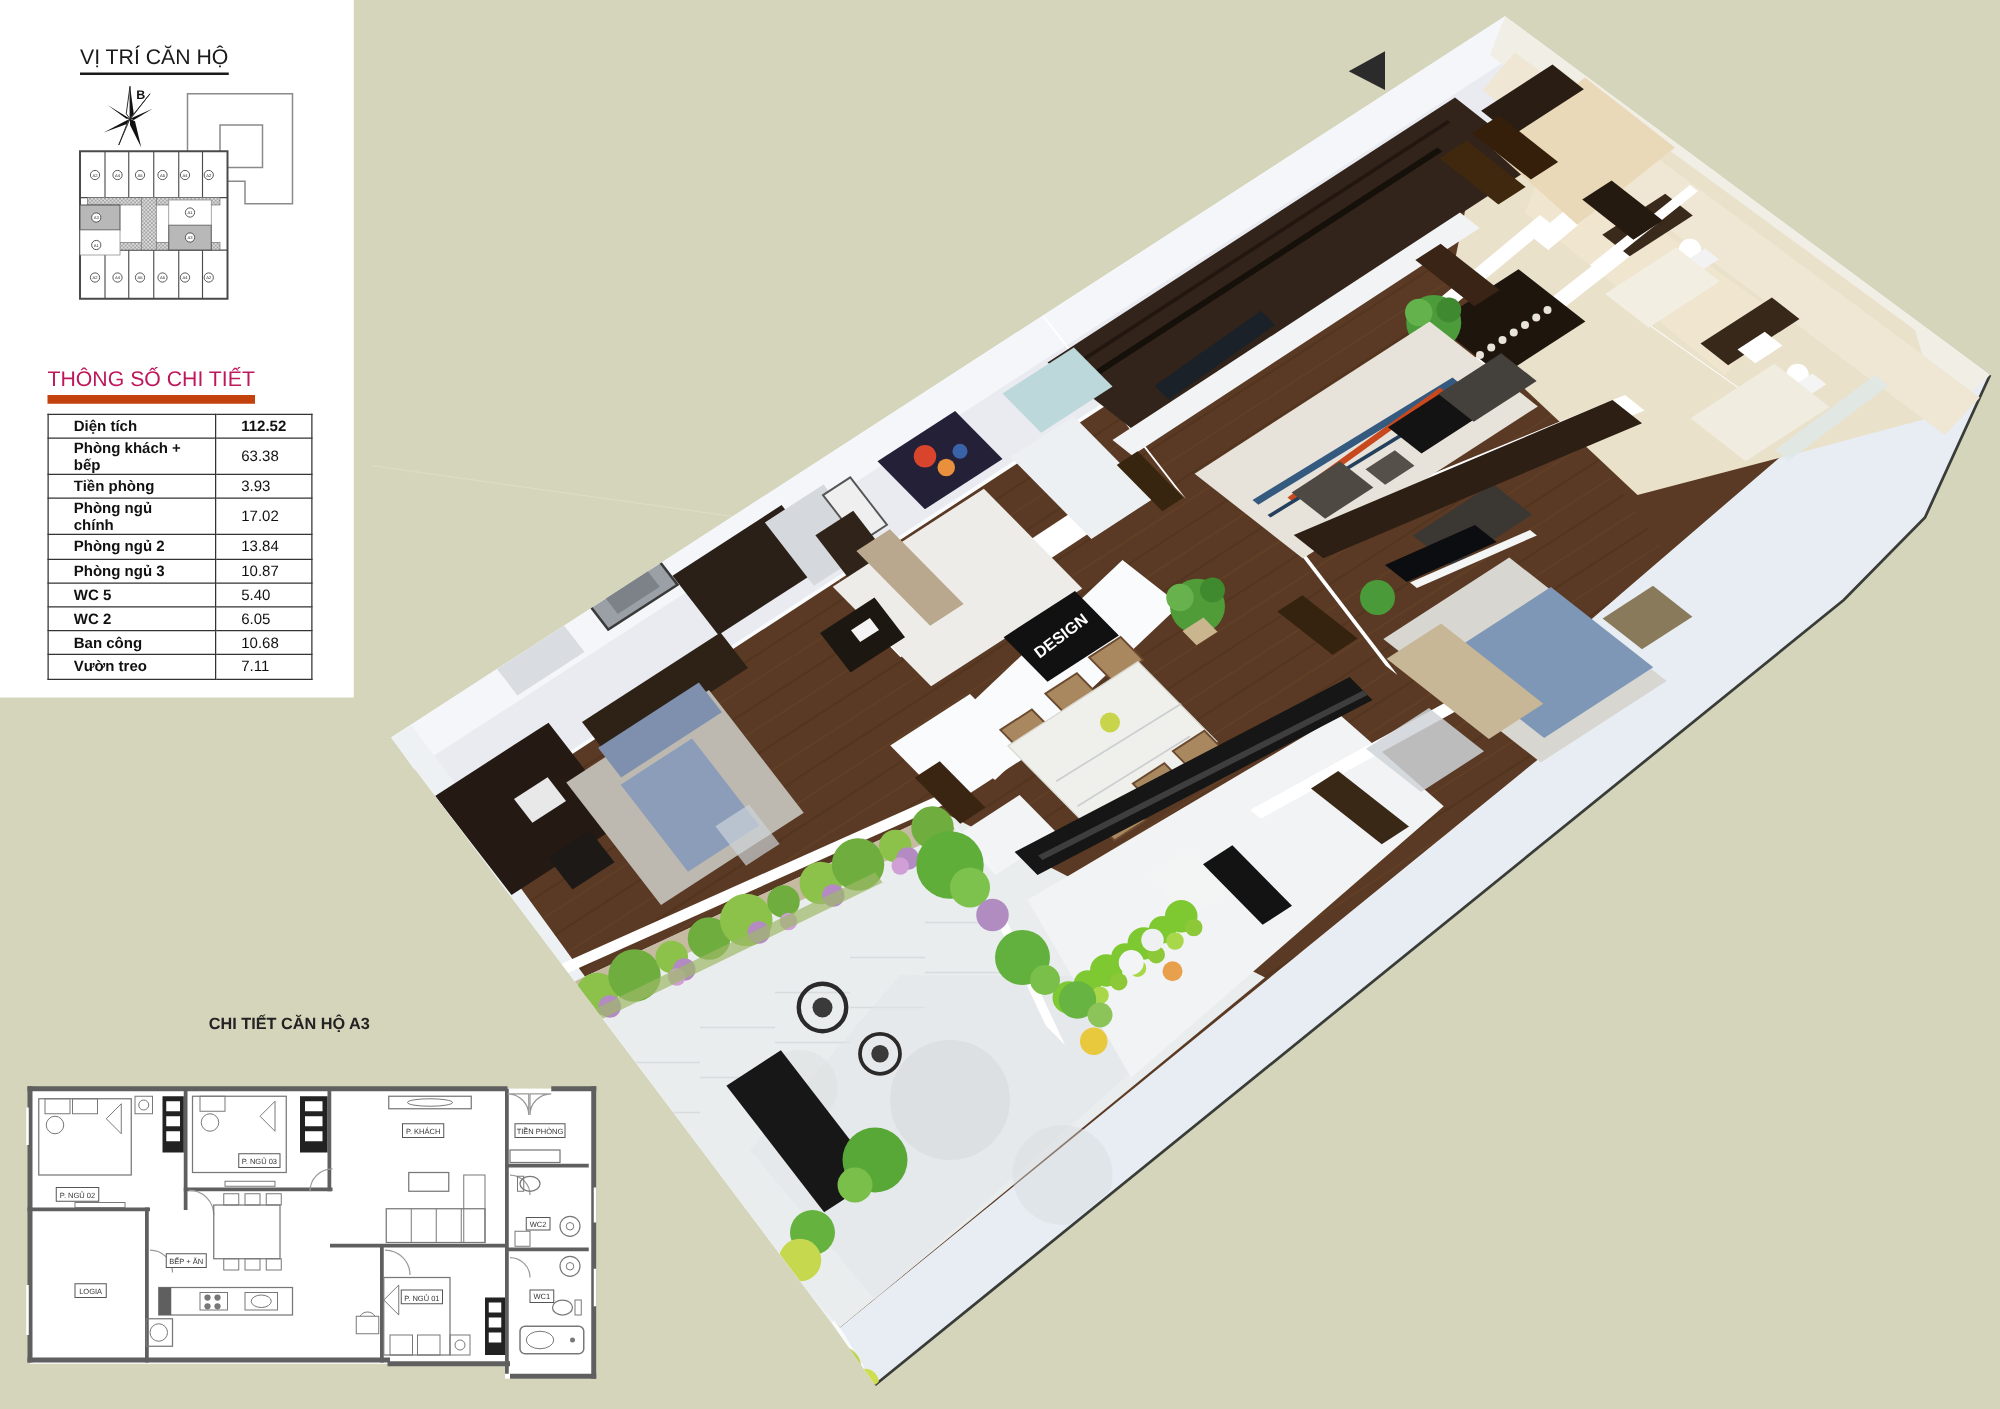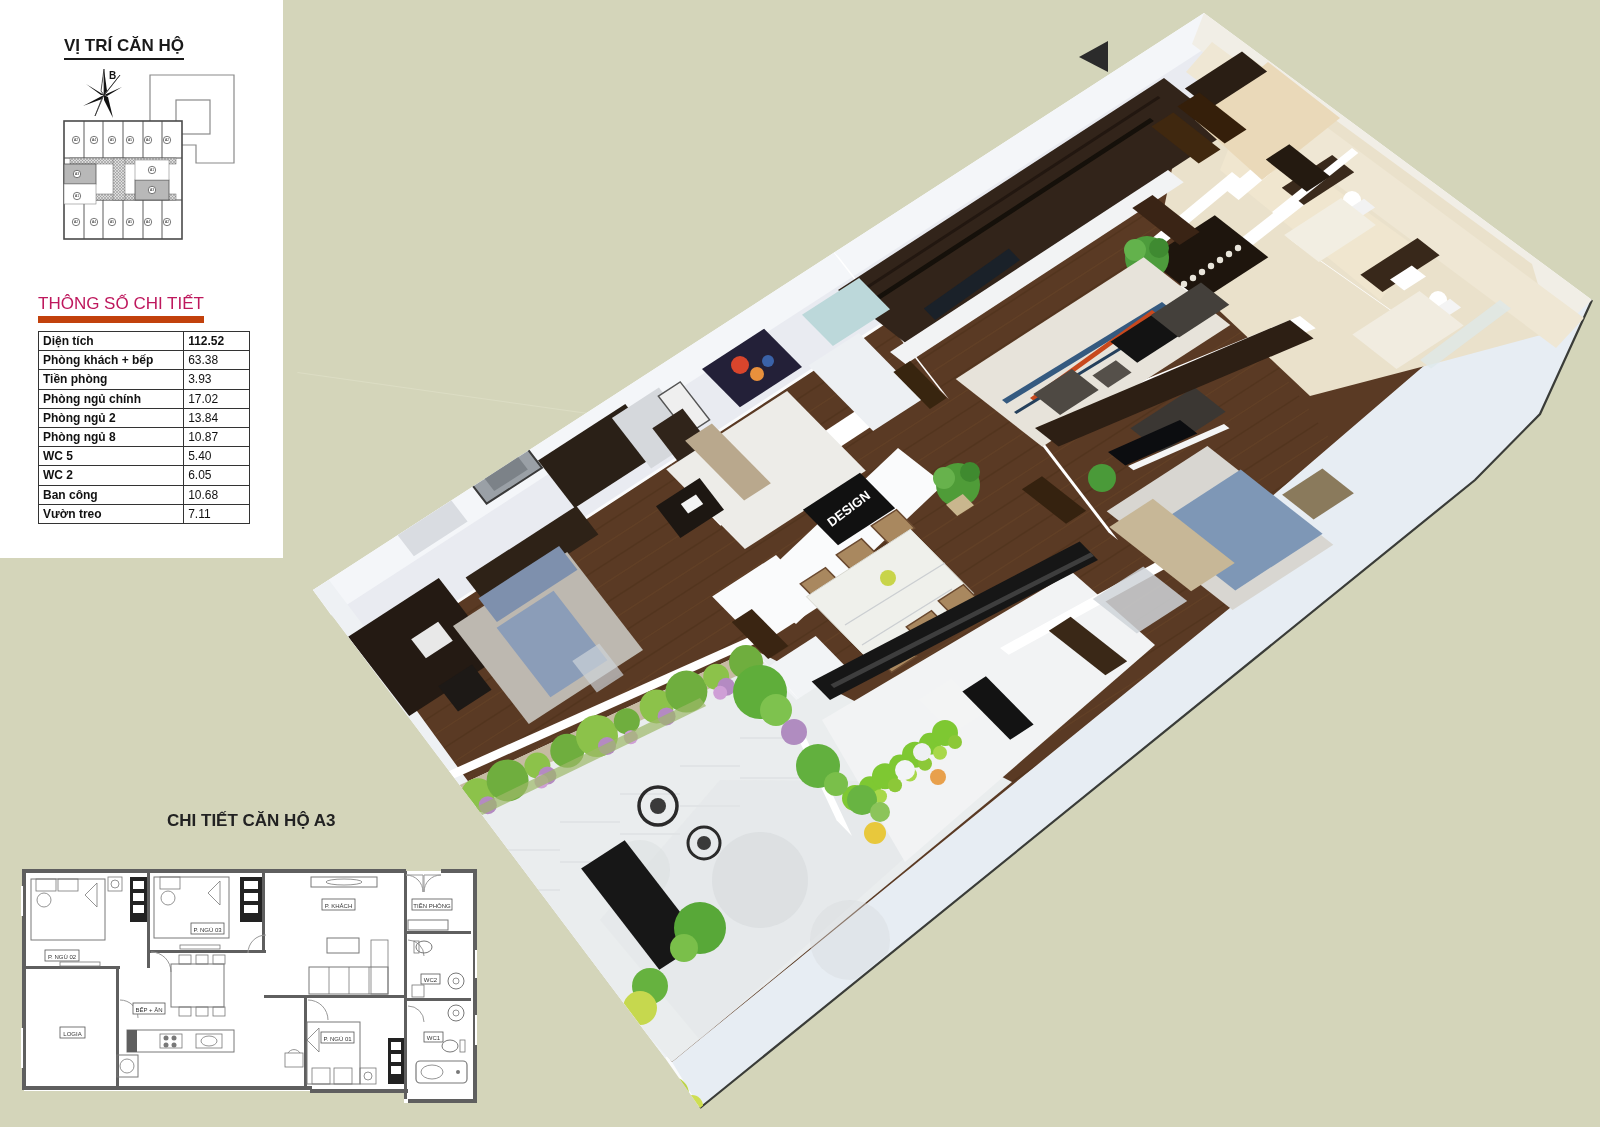--- a/index.html
+++ b/index.html
@@ -1,21 +1,21 @@
 <!DOCTYPE html>
 <html><head><meta charset="utf-8">
 <style>
 *{margin:0;padding:0;box-sizing:border-box}
 body{width:1600px;height:1127px;position:relative;overflow:hidden;background:#d4d5ba;font-family:"Liberation Sans",sans-serif}
 .panel{position:absolute;left:0;top:0;width:283px;height:558px;background:#fff}
-.t1{position:absolute;left:64px;top:36px;font-size:17px;font-weight:bold;color:#1a1a1a;border-bottom:2px solid #1a1a1a;padding-bottom:2px}
+.t1{position:absolute;left:64px;top:36px;font-size:17px;font-weight:normal;color:#1a1a1a;border-bottom:2px solid #1a1a1a;padding-bottom:2px}
 .t2{position:absolute;left:38px;top:294px;font-size:17px;font-weight:normal;color:#be185d;border-bottom:7px solid #c2410c;padding-bottom:2px}
-.t3{position:absolute;left:167px;top:811px;font-size:17px;font-weight:bold;color:#222}
+.t3{position:absolute;left:167px;top:811px;font-size:13px;font-weight:bold;color:#222}
 table{position:absolute;left:38px;top:331px;border-collapse:collapse;width:212px}
-td{border:1px solid #333;font-size:12px;color:#111;height:19.2px;padding:0 4px}
+td{border:1px solid #333;font-size:12px;color:#111;height:19.2px;padding:0 20px}
 .c1{font-weight:bold;width:146px}
 .c2{text-align:left;width:66px}
 .b{font-weight:bold}
 svg{position:absolute;display:block}
 </style></head>
 <body>
 
 <div style="position:absolute;inset:0;background:#d4d5ba"></div>
 
 <div style="position:absolute;left:283px;top:420px;width:700px;height:160px;border-top:1px solid #dcddc4;transform:rotate(8deg)"></div>
@@ -573,21 +573,21 @@
       </tr>
       <tr>
         <td class="c1">Phòng ngủ chính</td>
         <td class="c2">17.02</td>
       </tr>
       <tr>
         <td class="c1">Phòng ngủ 2</td>
         <td class="c2">13.84</td>
       </tr>
       <tr>
-        <td class="c1">Phòng ngủ 8</td>
+        <td class="c1">Phòng ngủ 3</td>
         <td class="c2">10.87</td>
       </tr>
       <tr>
         <td class="c1">WC 5</td>
         <td class="c2">5.40</td>
       </tr>
       <tr>
         <td class="c1">WC 2</td>
         <td class="c2">6.05</td>
       </tr>

